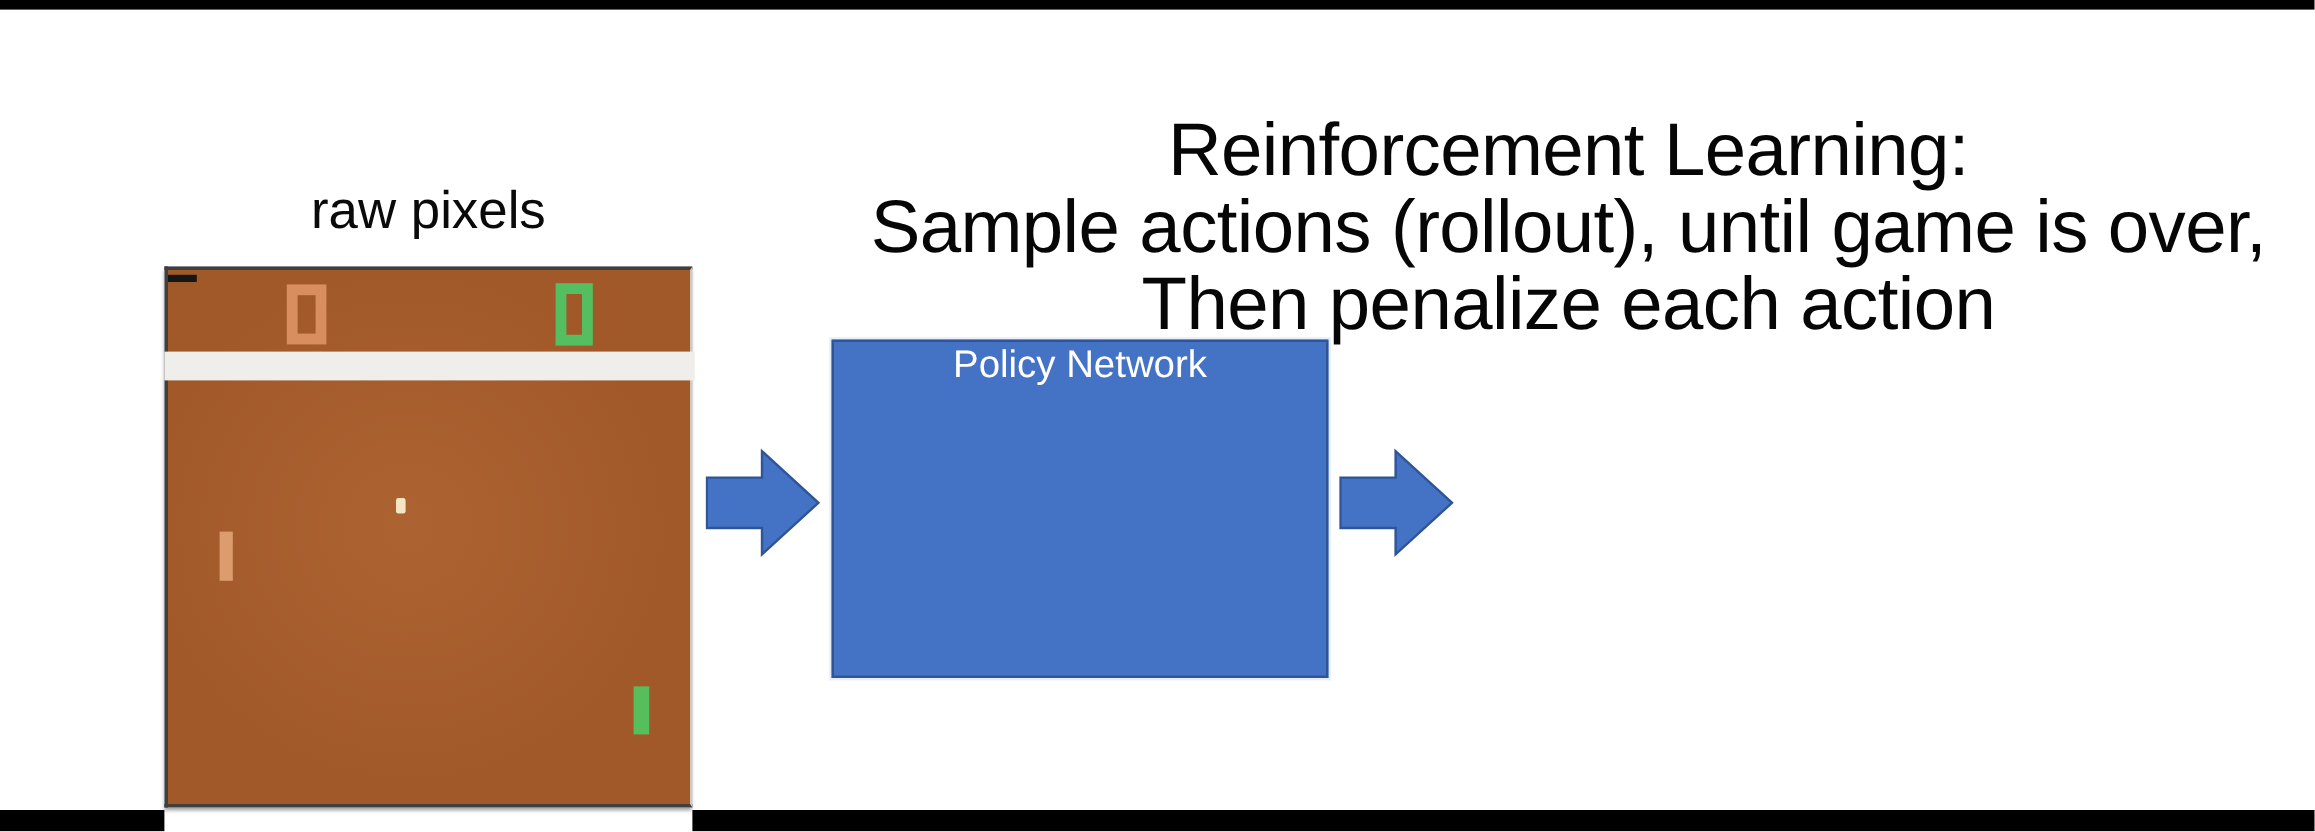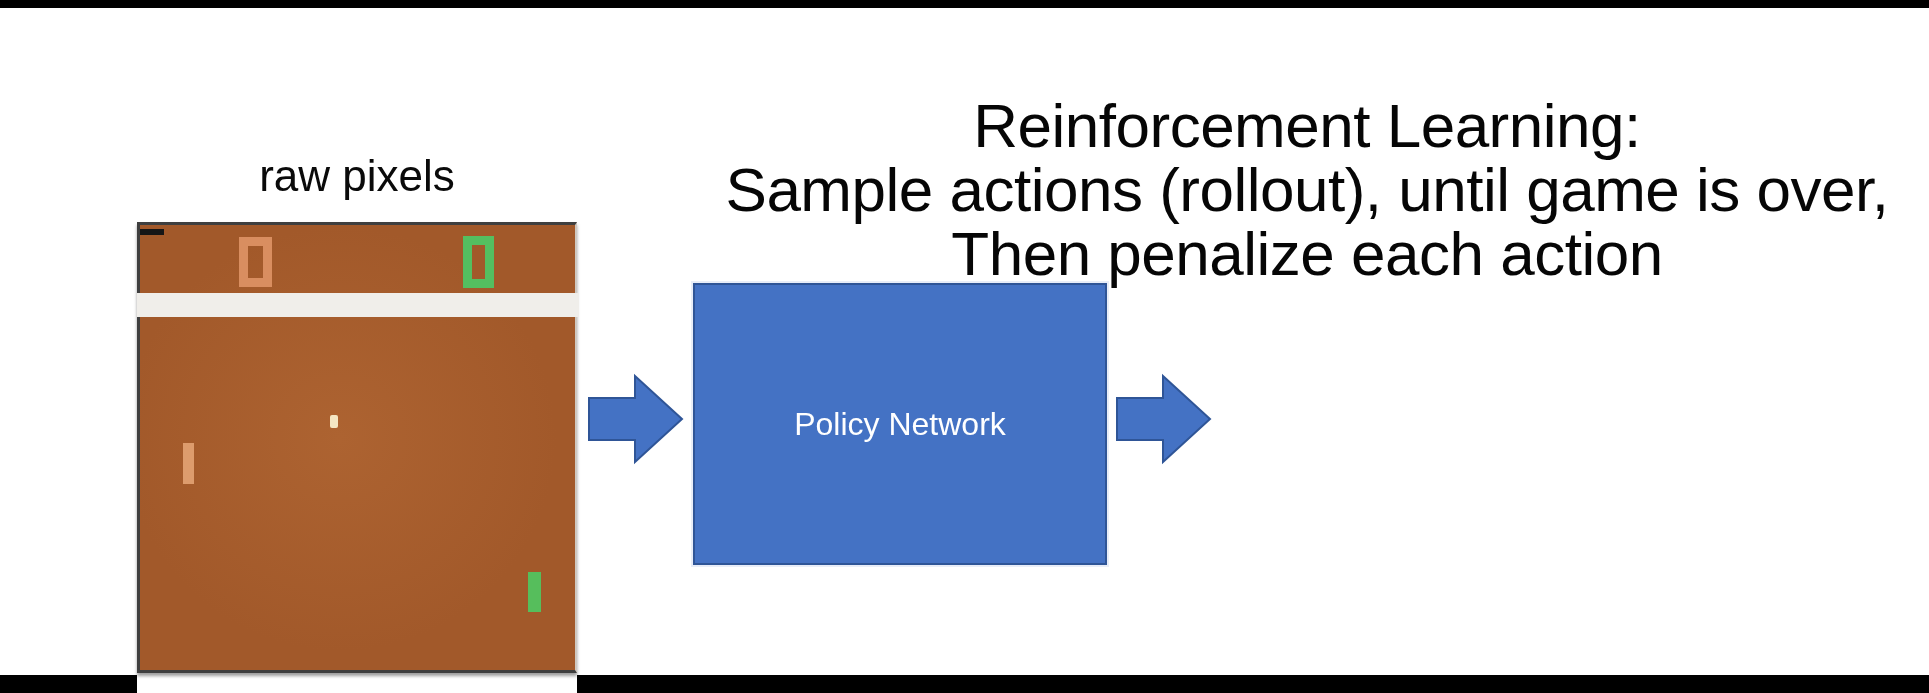--- a/index.html
+++ b/index.html
@@ -44,21 +44,21 @@
     position:absolute; left:685px; top:46px; width:1244px;
     text-align:center; font-size:62px; line-height:64px;
     letter-spacing:-0.5px; color:#060606; white-space:nowrap;margin-top:48px;
   }
 
   .policy {
     position:absolute; left:693px; top:283px; width:414px; height:282px;
     box-sizing:border-box;
     background:var(--accent-blue,#4472c4);
     border:2px solid var(--accent-blue-border,#2f5597);
-    display:flex; align-items:center; justify-content:center;
+    display:flex; justify-content:center;
     box-shadow:0 0 0 2px #e8edf8;
   }
   .policy span { color:#ffffff; font-size:32px; letter-spacing:0px; }
 
   .arrow { position:absolute; width:96px; height:92px; }
   .arrow polygon { fill:var(--accent-blue,#4472c4); stroke:var(--accent-blue-border,#2f5597); stroke-width:2; }
   .arrow-left  { left:588px;  top:373px; }
   .arrow-right { left:1116px; top:373px; }
 
   .prob {

